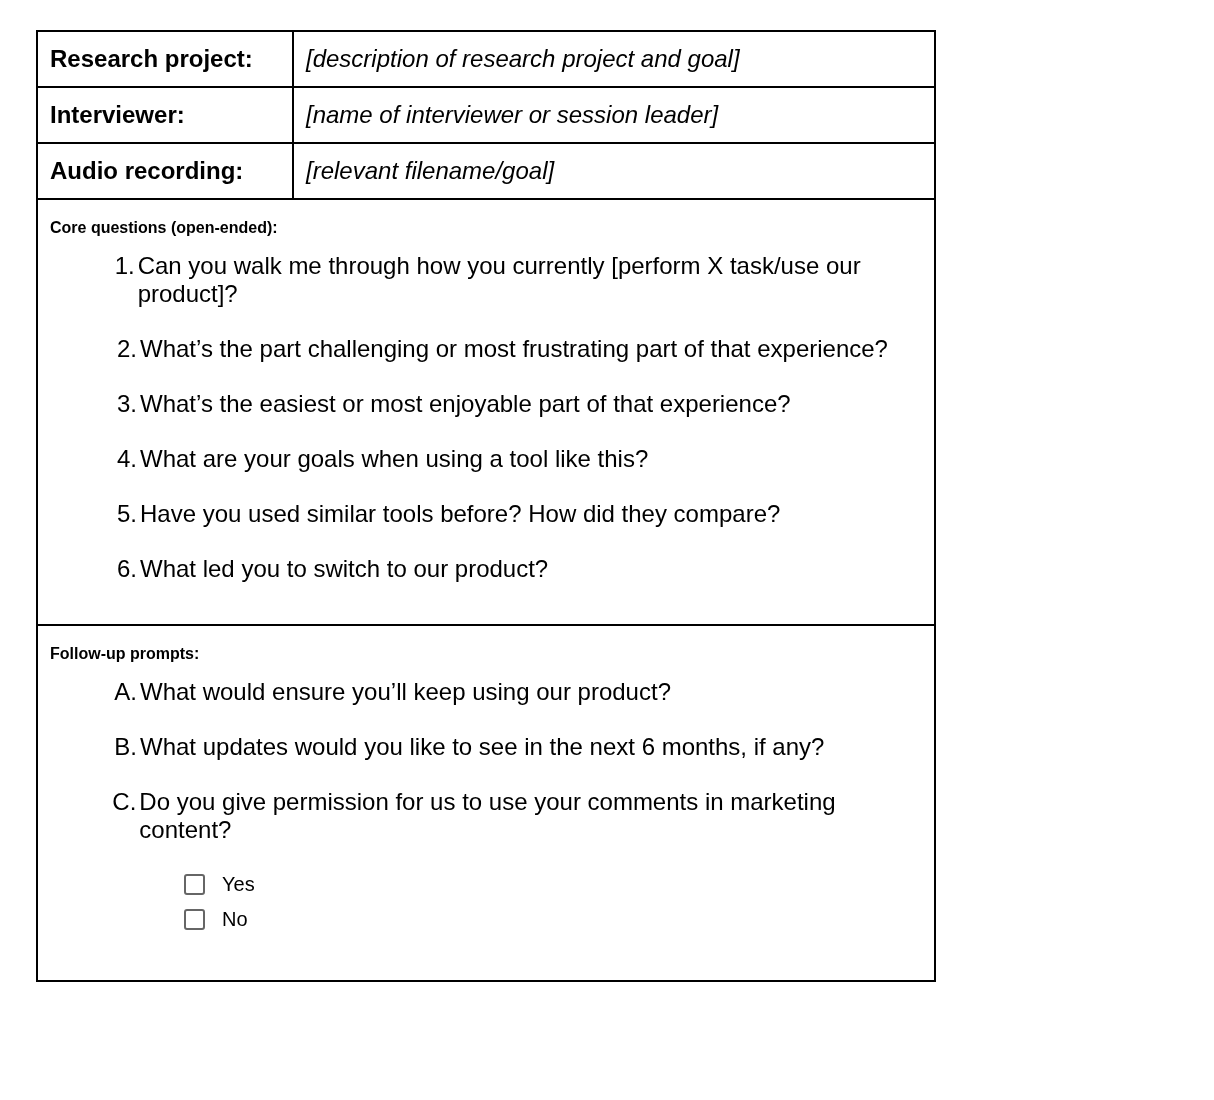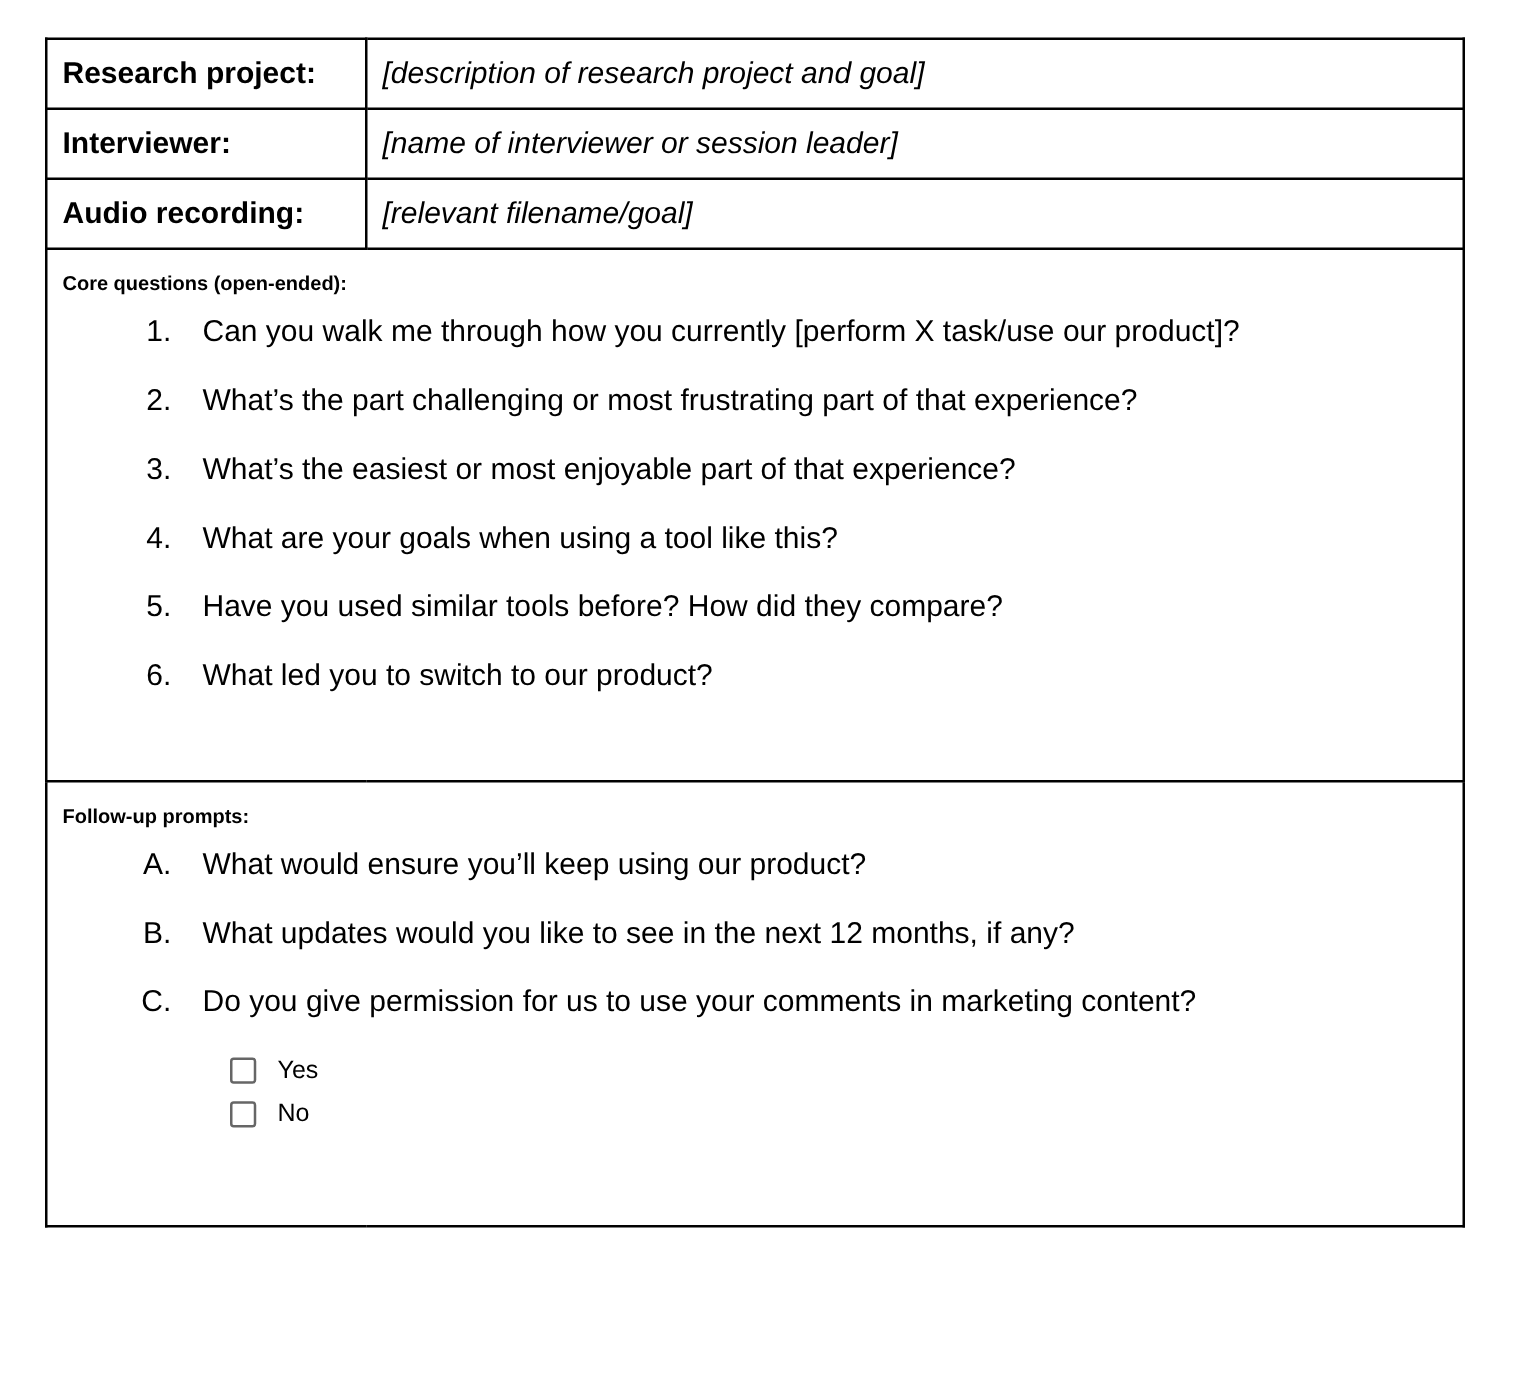--- a/index.html
+++ b/index.html
@@ -1,30 +1,30 @@
 <!DOCTYPE html>
 <html><head>
 <meta charset="utf-8">
 <style>
   html, body { margin: 0; padding: 0; background: #ffffff; }
   body { width: 1214px; height: 1100px; position: relative; font-family: "Liberation Sans", sans-serif; color: #000; }
   .doc-table {
-    position: absolute; left: 36px; top: 30px; width: 1136px;
+    position: absolute; left: 36px; top: 30px; width: 900px;
     border-collapse: collapse; table-layout: fixed;
   }
   .doc-table td { border: 2px solid #000; padding: 0 12px; vertical-align: middle; font-size: 24px; }
   .meta-row td { height: 54px; }
   .label-cell { width: 230px; font-weight: bold; }
   .value-cell { font-style: italic; margin-top: 16px; }
   .section-cell { padding: 14px 12px 0 12px !important; vertical-align: top !important; }
   .section-title { font-weight: bold; font-size: 16px; margin: 0 0 10px 0; line-height: 28px; }
   .qlist { margin: 0; padding: 0; list-style: none; }
   .qlist li { display: flex; font-size: 24px; line-height: 28px; margin-bottom: 27px; }
   .qlist .num { width: 43px; text-align: right; margin-left: 44px; padding-right: 0; box-sizing: border-box; }
-  .qlist .txt { margin-left: 25px; }
+  .qlist .txt { margin-left: 3px; }
   .core-cell { height: 410px; }
   .follow-cell { height: 340px; }
   .follow .qlist li { margin-bottom: 27px; }
   .checks { margin-left: 134px; margin-top: -4px; }
   .check-row { display: flex; align-items: center; font-size: 20px; line-height: 35px; }
   .checkbox {
     width: 21px; height: 21px; border: 2px solid #666; border-radius: 3px; box-sizing: border-box;
     margin-right: 17px; display: inline-block; background: #fff;
   }
 </style>
@@ -79,21 +79,21 @@
   <tr>
     <td colspan="2" class="section-cell follow-cell follow">
       <div class="section-title">Follow-up prompts:</div>
       <ol class="qlist">
         <li>
               <span class="num">A.</span>
               <span class="txt">What would ensure you’ll keep using our product?</span>
             </li>
         <li>
               <span class="num">B.</span>
-              <span class="txt">What updates would you like to see in the next 12 months, if any?</span>
+              <span class="txt">What updates would you like to see in the next 6 months, if any?</span>
             </li>
         <li>
               <span class="num">C.</span>
               <span class="txt">Do you give permission for us to use your comments in marketing content?</span>
             </li>
       </ol>
       <div class="checks">
         <div class="check-row">
           <span class="checkbox"></span>
           <span>Yes</span>

